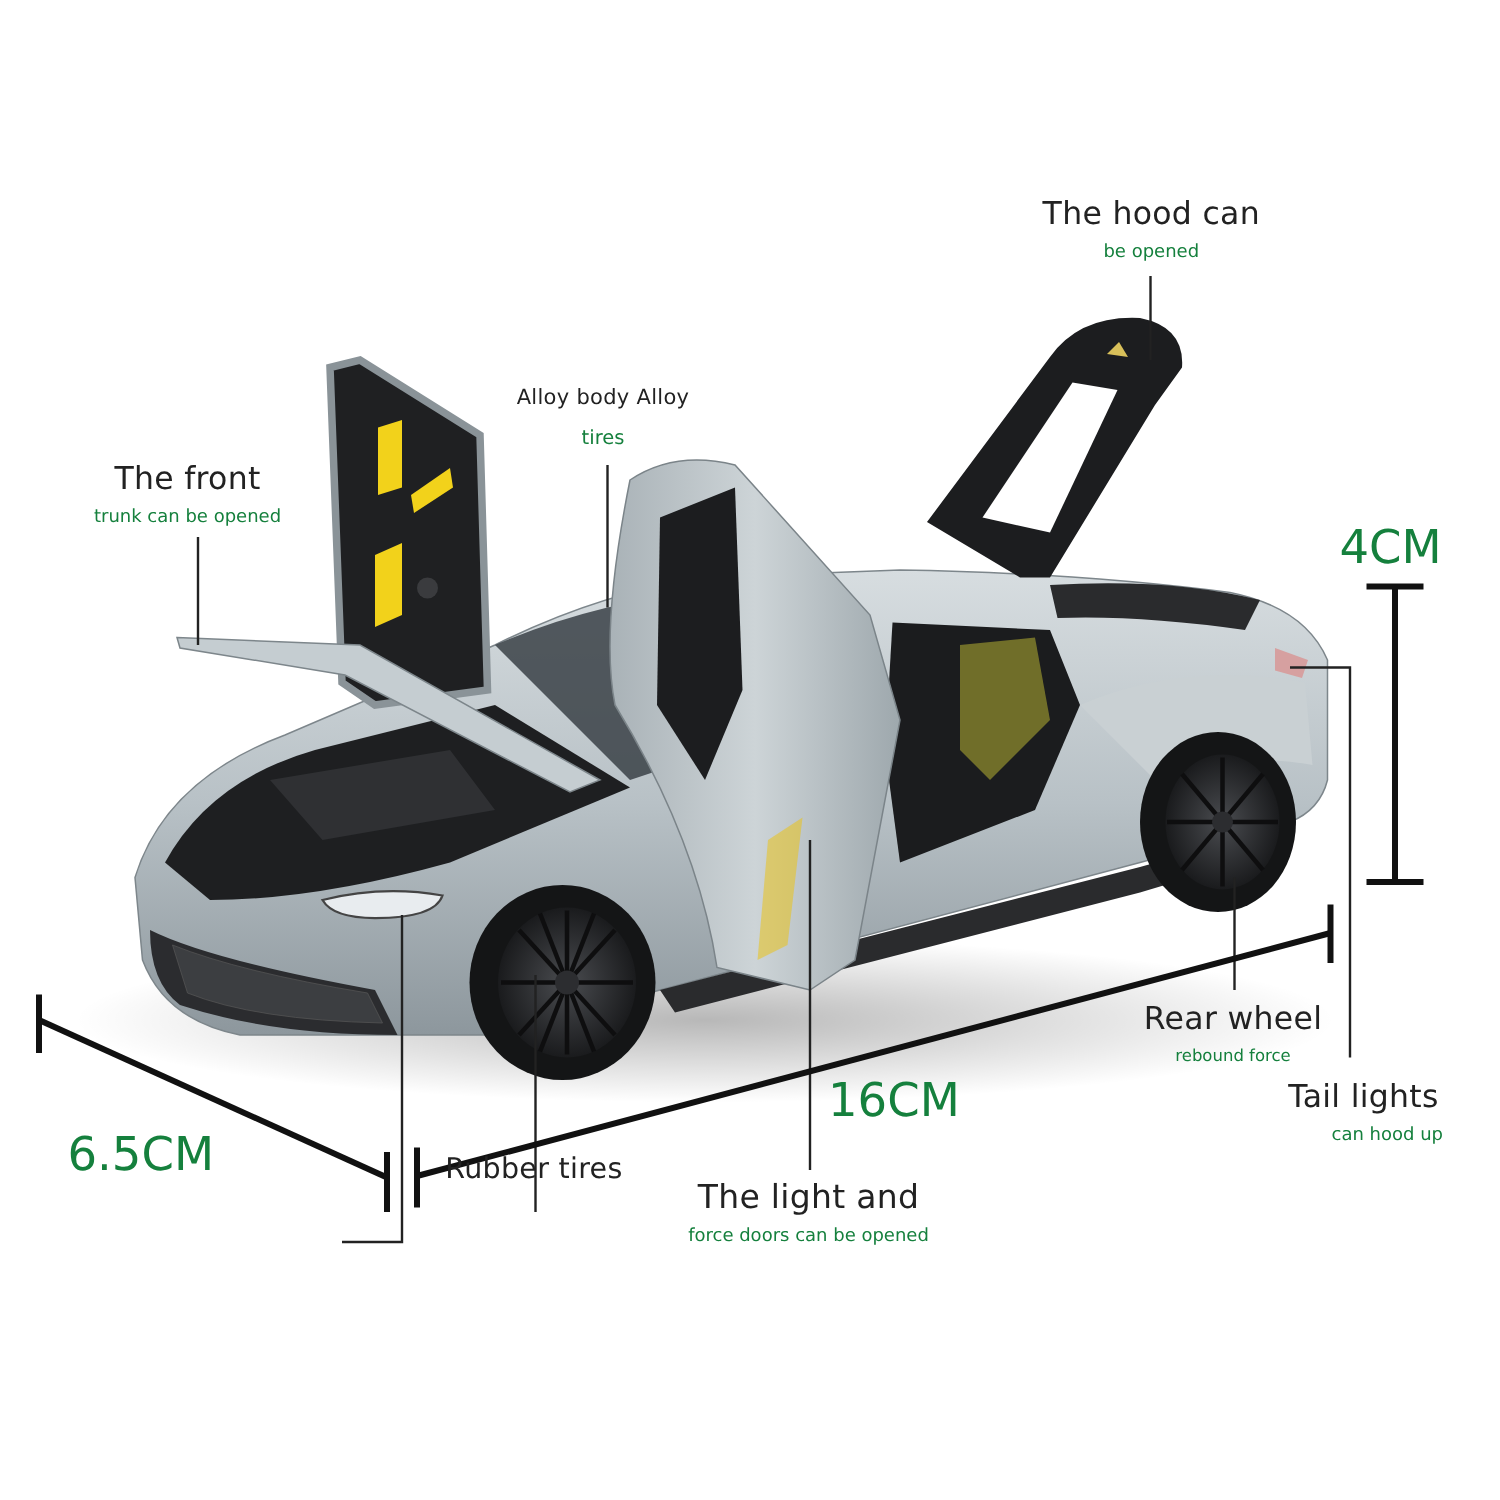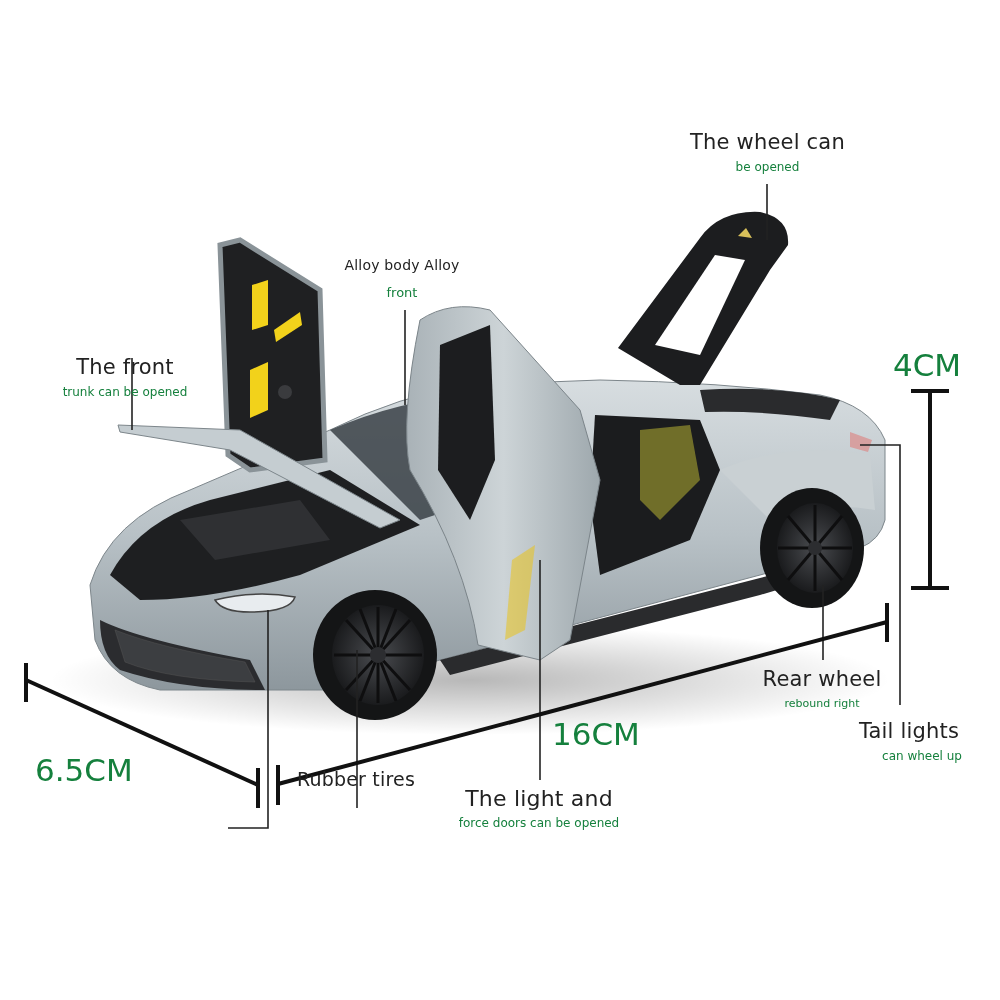--- a/index.html
+++ b/index.html
@@ -136,51 +136,51 @@
       <line x1="26" y1="663" x2="26" y2="702"></line>
       <line x1="258" y1="768" x2="258" y2="808"></line>
 
       <line x1="278" y1="784" x2="887" y2="622"></line>
       <line x1="278" y1="765" x2="278" y2="805"></line>
       <line x1="887" y1="603" x2="887" y2="642"></line>
     </g>
   </svg>
 
   <div class="label" style="left:690px; top:130px; width:155px;">
-    <span class="t">The wheel can</span>
+    <span class="t">The hood can</span>
     <span class="s">be opened</span>
   </div>
 
-  <div class="label" style="left:55px; top:307px; width:140px;margin-top:48px;">
+  <div class="label" style="left:55px; top:307px; width:140px;">
     <span class="t">The front</span>
     <span class="s">trunk can be opened</span>
   </div>
 
   <div class="label" style="left:332px; top:257px; width:140px;">
     <span class="t" style="font-size:14px;">Alloy body Alloy</span>
-    <span class="s" style="font-size:13px; margin-top:12px;">front</span>
+    <span class="s" style="font-size:13px; margin-top:12px;">tires</span>
   </div>
 
   <div class="label" style="left:758px; top:667px; width:128px;">
     <span class="t">Rear wheel</span>
-    <span class="s" style="font-size:11px;">rebound right</span>
+    <span class="s" style="font-size:11px;">rebound force</span>
   </div>
 
   <div class="label" style="left:850px; top:719px; width:118px;">
     <span class="t">Tail lights</span>
-    <span class="s" style="text-align:right; padding-right:6px;">can wheel up</span>
+    <span class="s" style="text-align:right; padding-right:6px;">can hood up</span>
   </div>
 
 
   <div class="label" style="left:292px; top:768px; width:128px;">
     <span class="t" style="font-size:19px;">Rubber tires</span>
   </div>
 
   <div class="label" style="left:448px; top:786px; width:182px;">
     <span class="t" style="font-size:22px;">The light and</span>
     <span class="s" style="font-size:12px; margin-top:5px;">force doors can be opened</span>
   </div>
 
   <div class="dim" style="left:893px; top:347px;">4CM</div>
-  <div class="dim" style="left:35px; top:752px;">6.5CM</div>
+  <div class="dim" style="left:45px; top:752px;">6.5CM</div>
   <div class="dim" style="left:552px; top:716px;">16CM</div>
 
 </div>
 
 </body></html>

